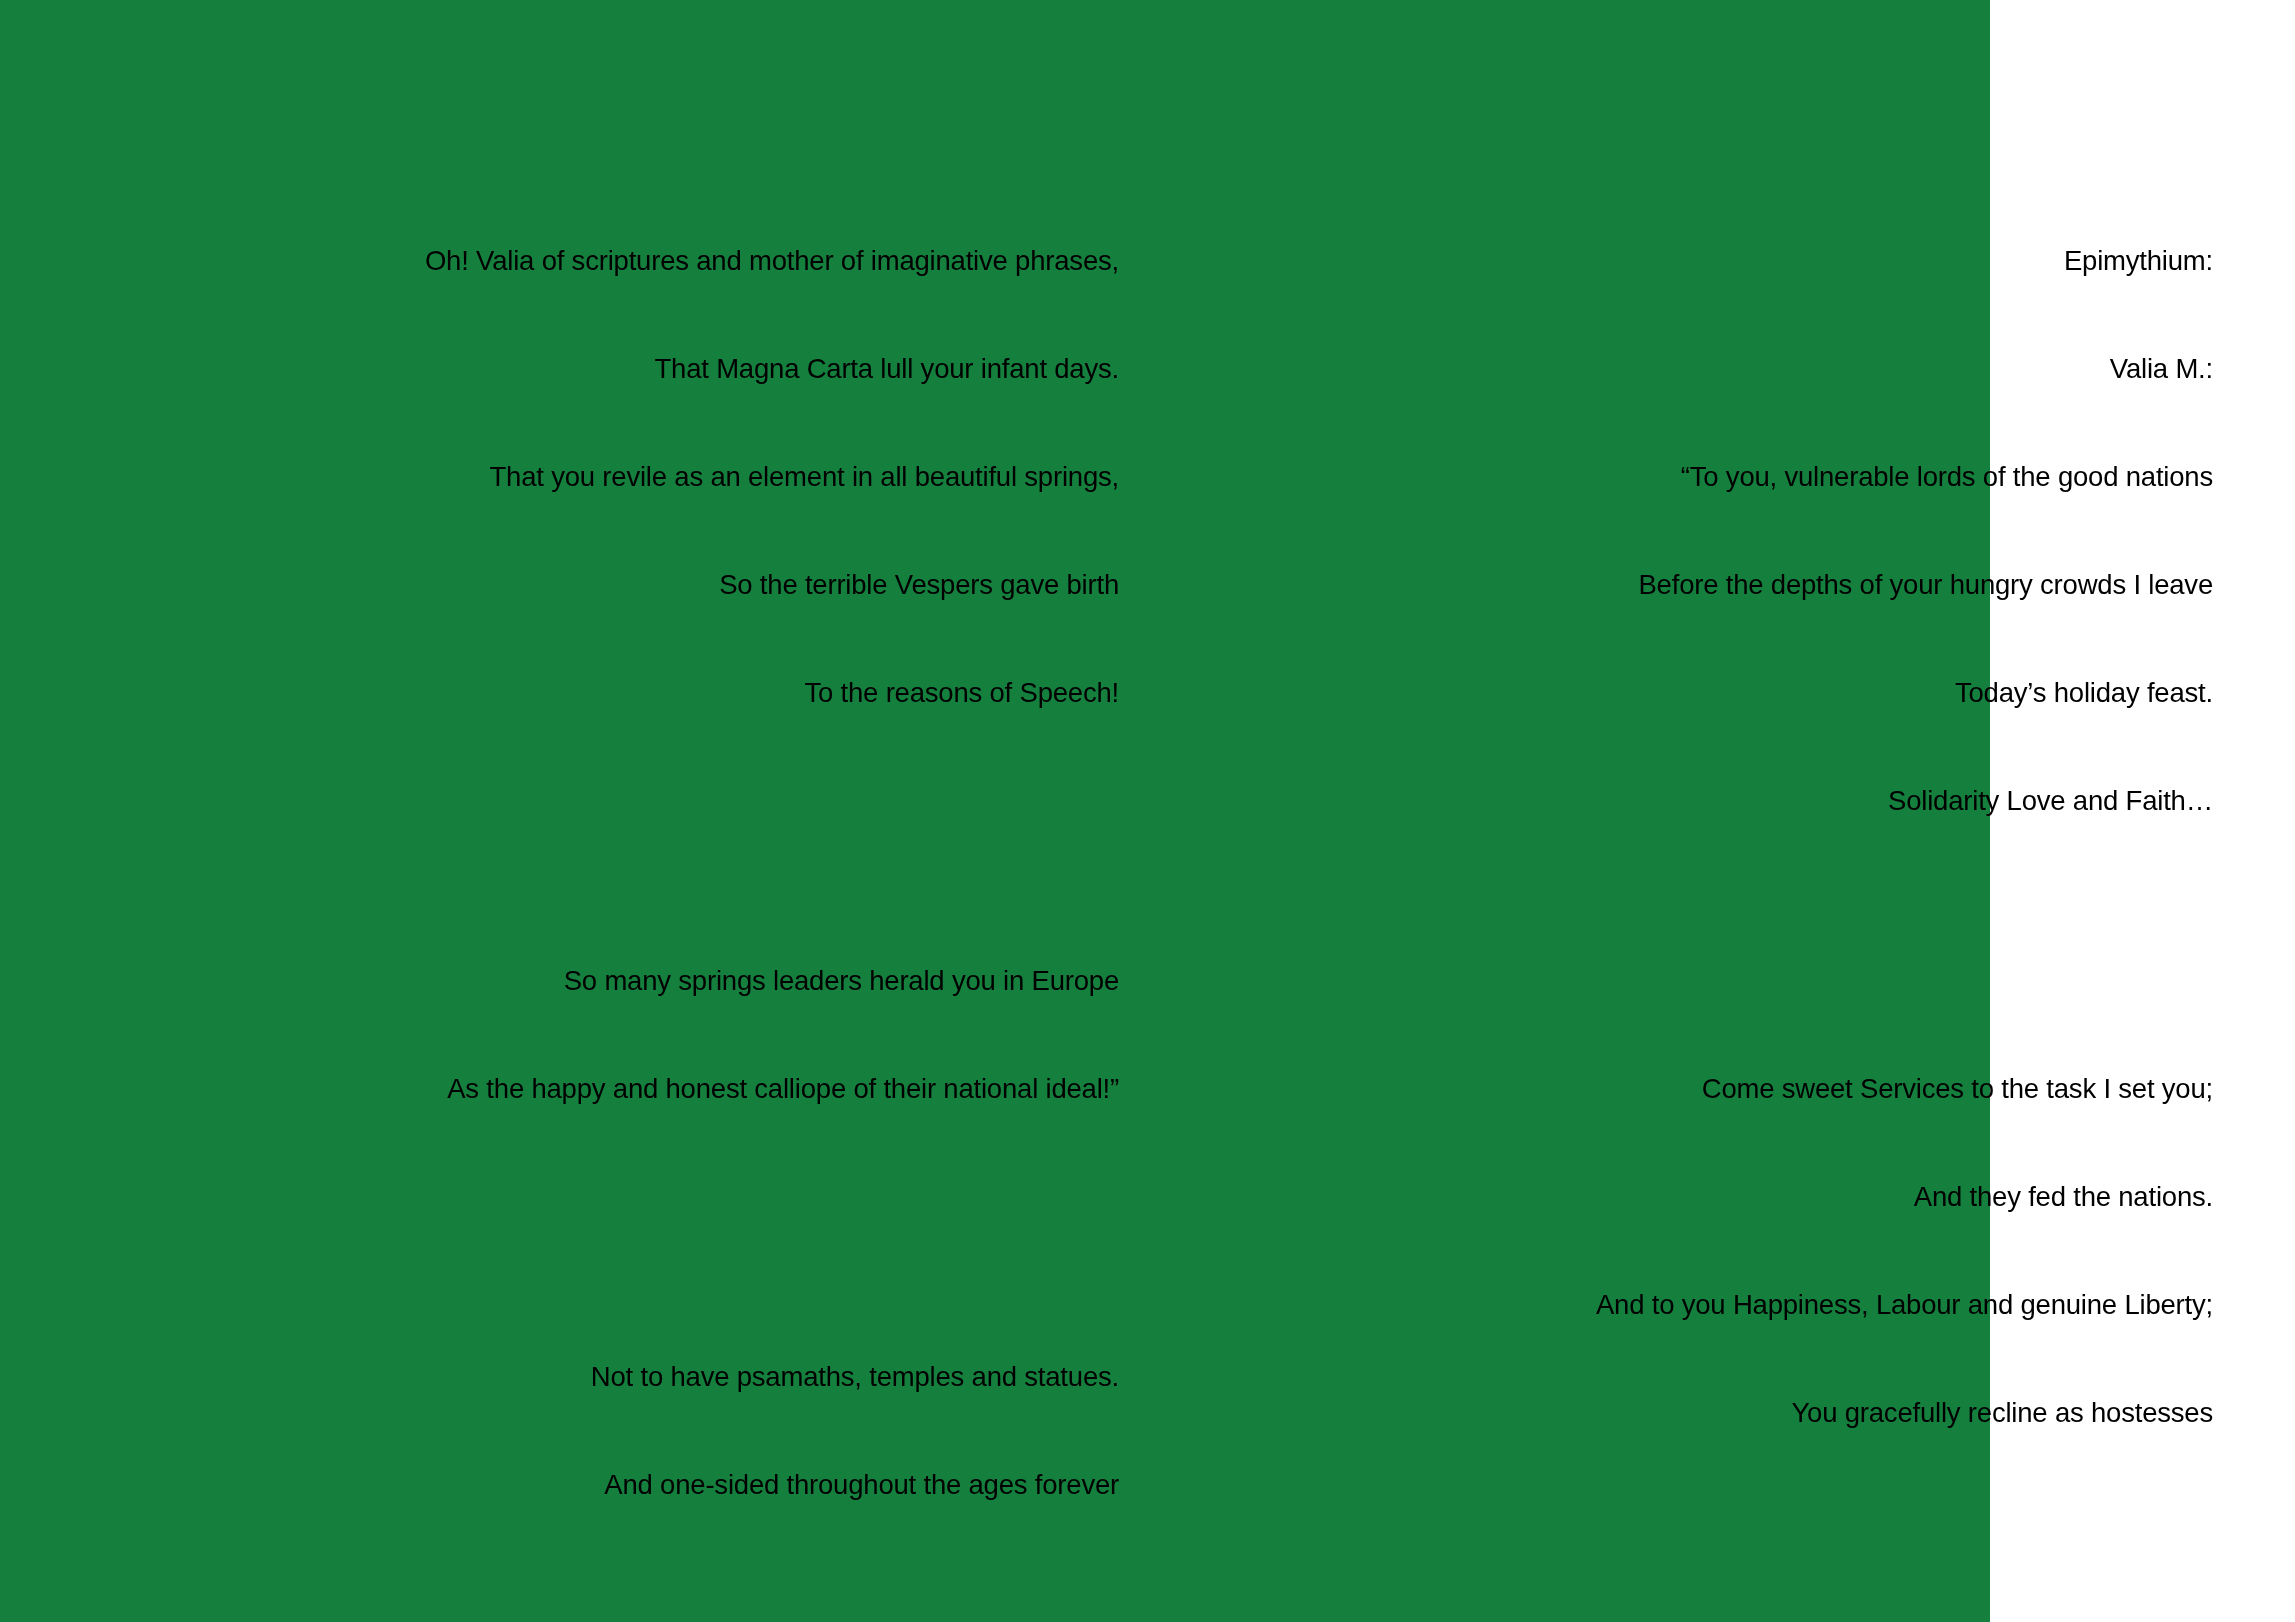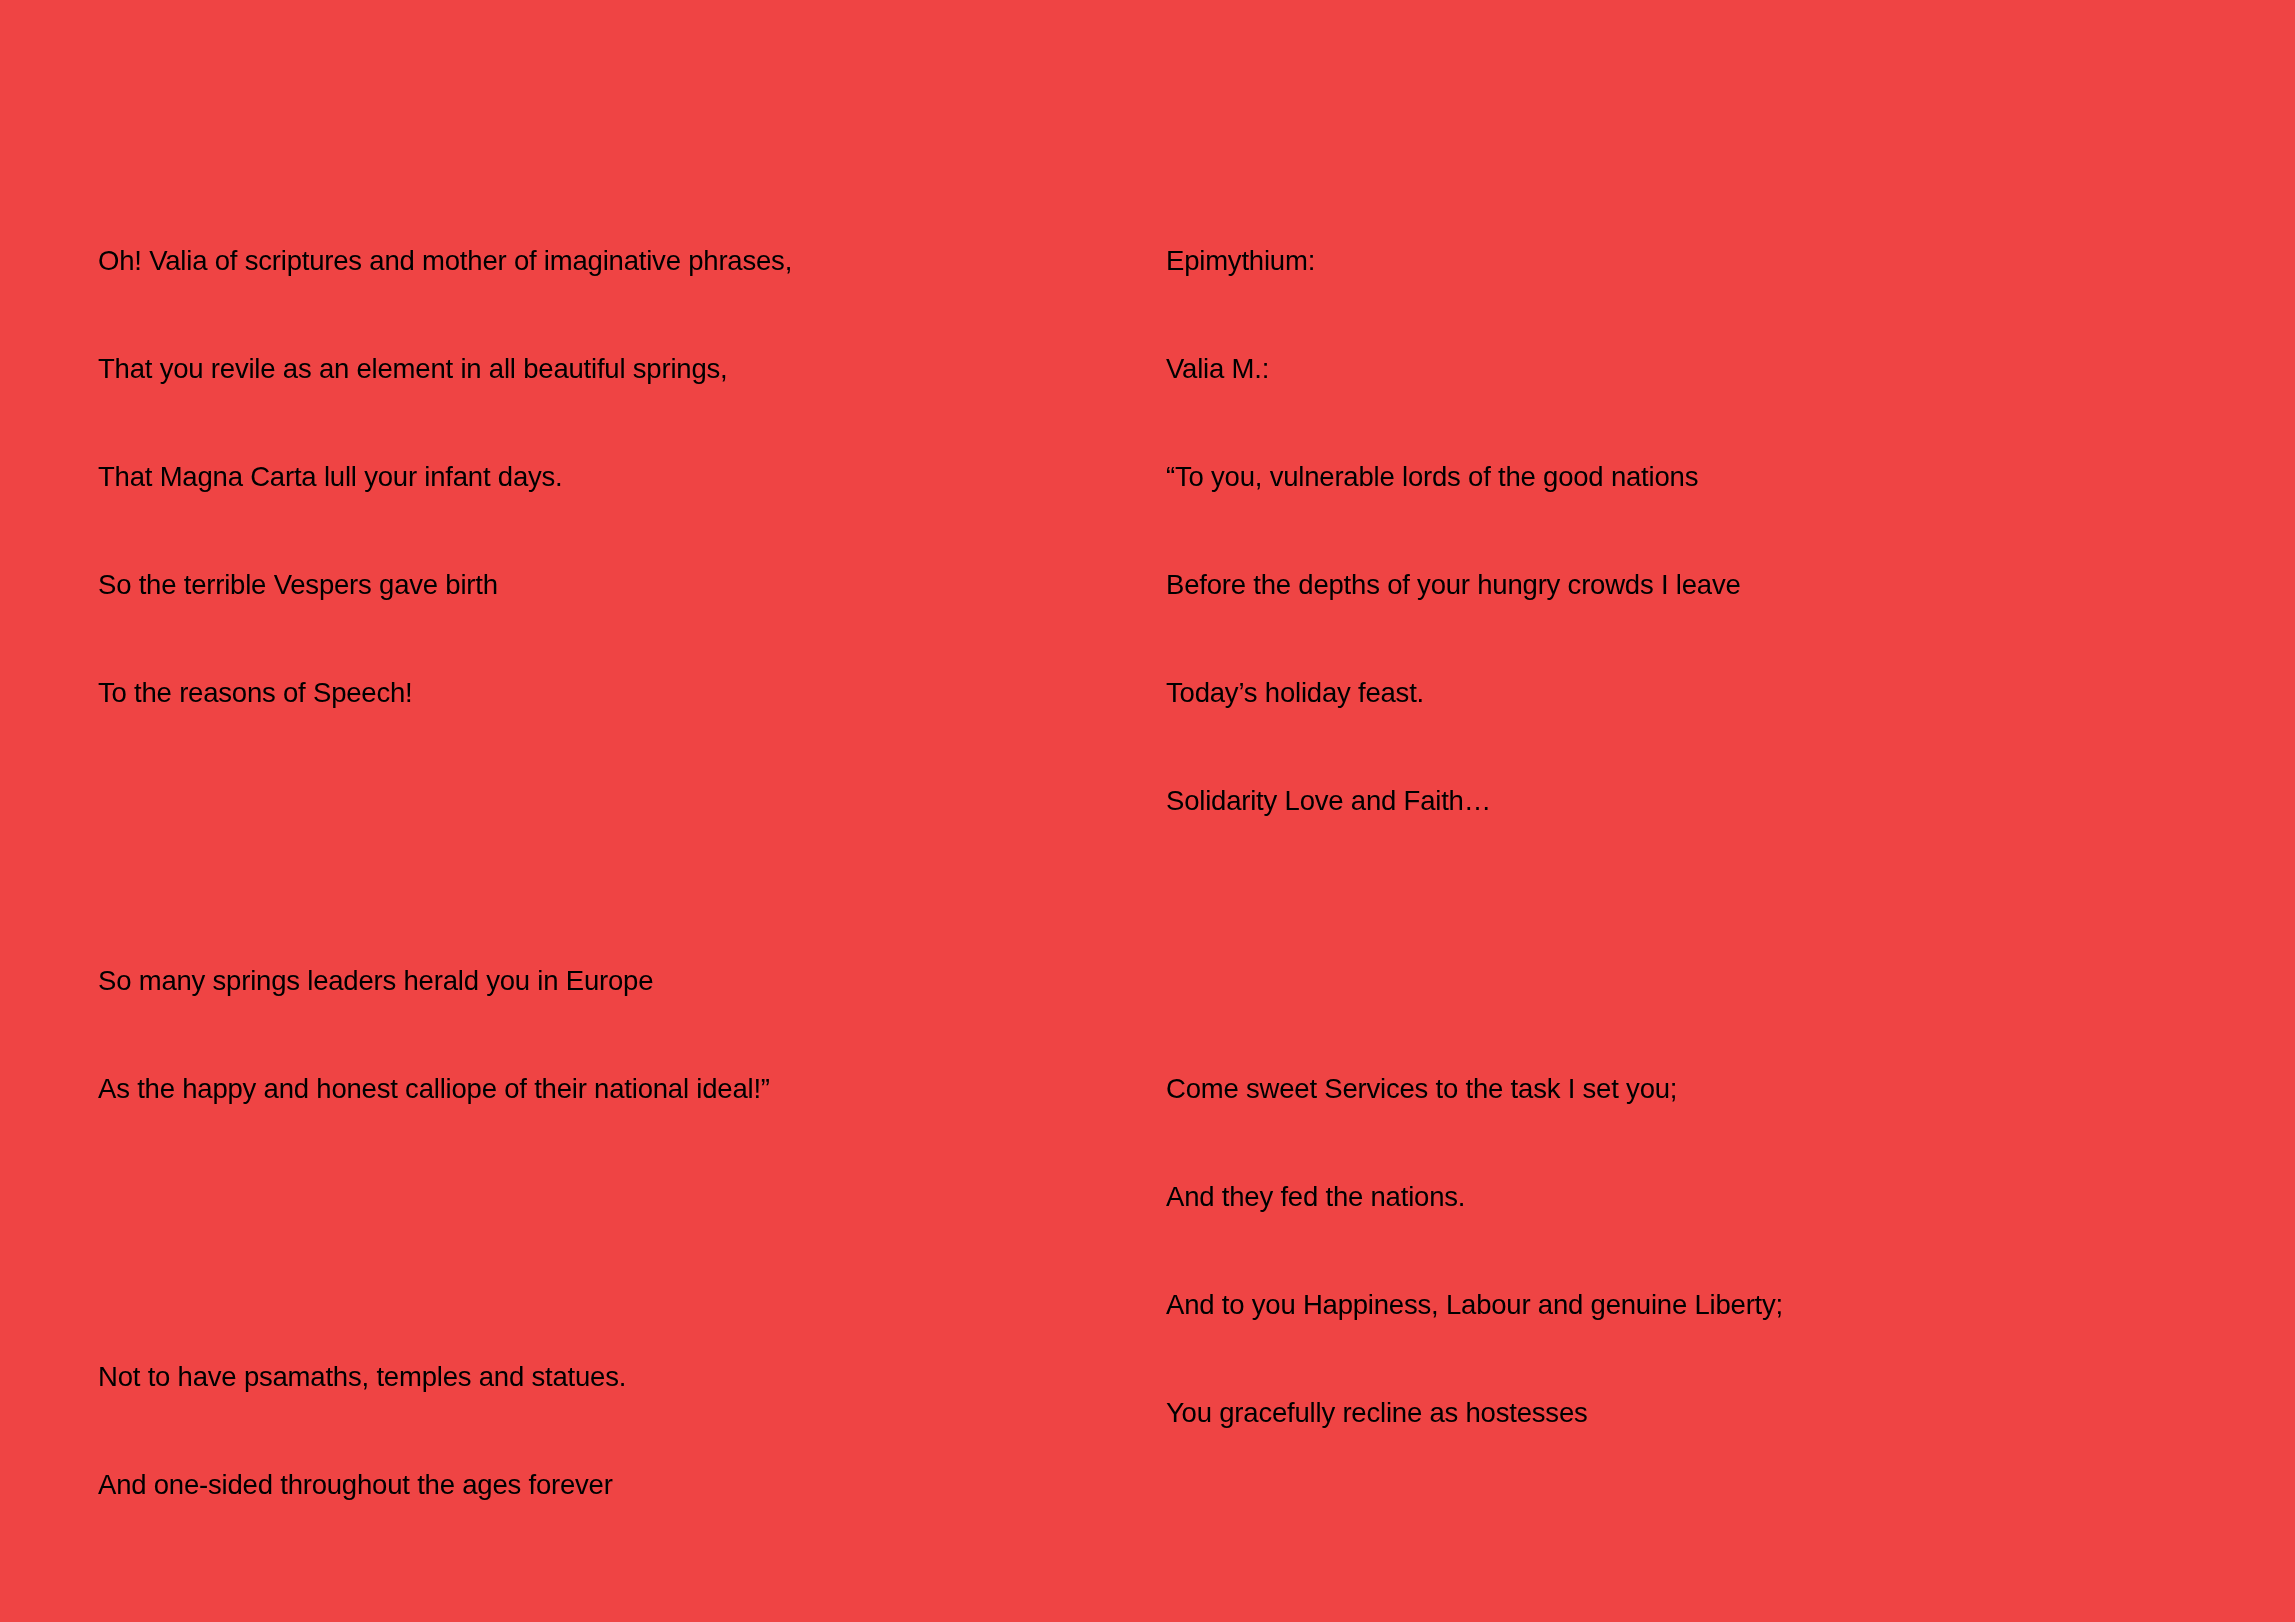--- a/index.html
+++ b/index.html
@@ -12,23 +12,24 @@
       height: 1623px;
       position: relative;
       overflow: hidden;
       font-family: "Liberation Sans", sans-serif;
       color: #000000;
     }
     .page {
       position: absolute;
       top: 0;
       left: 0;
-      width: 2295px;
+      width: 1990px;
       height: 1623px;
-      background: #ef4444;
+      background: #15803d;
+      text-align: right;
     }
     .column {
       position: absolute;
       top: 99px;
       font-size: 27.5px;
       line-height: 36px;
       letter-spacing: -0.2px;
       white-space: pre;
     }
     .col-left { left: 98px; width: 1021px; }
@@ -38,22 +39,22 @@
     .line { display: block; height: 36px; }
   </style>
 </head>
 <body>
 
 <div class="page">
 
   <div class="column col-left">
     <div class="stanza">
       <span class="line">Oh! Valia of scriptures and mother of imaginative phrases,</span>
+      <span class="line">That Magna Carta lull your infant days.</span>
       <span class="line">That you revile as an element in all beautiful springs,</span>
-      <span class="line">That Magna Carta lull your infant days.</span>
       <span class="line">So the terrible Vespers gave birth</span>
       <span class="line">To the reasons of Speech!</span>
     </div>
     <div class="stanza">
       <span class="line">So many springs leaders herald you in Europe</span>
       <span class="line">As the happy and honest calliope of their national ideal!”</span>
     </div>
     <div class="stanza">
       <span class="line">Not to have psamaths, temples and statues.</span>
       <span class="line">And one-sided throughout the ages forever</span>

